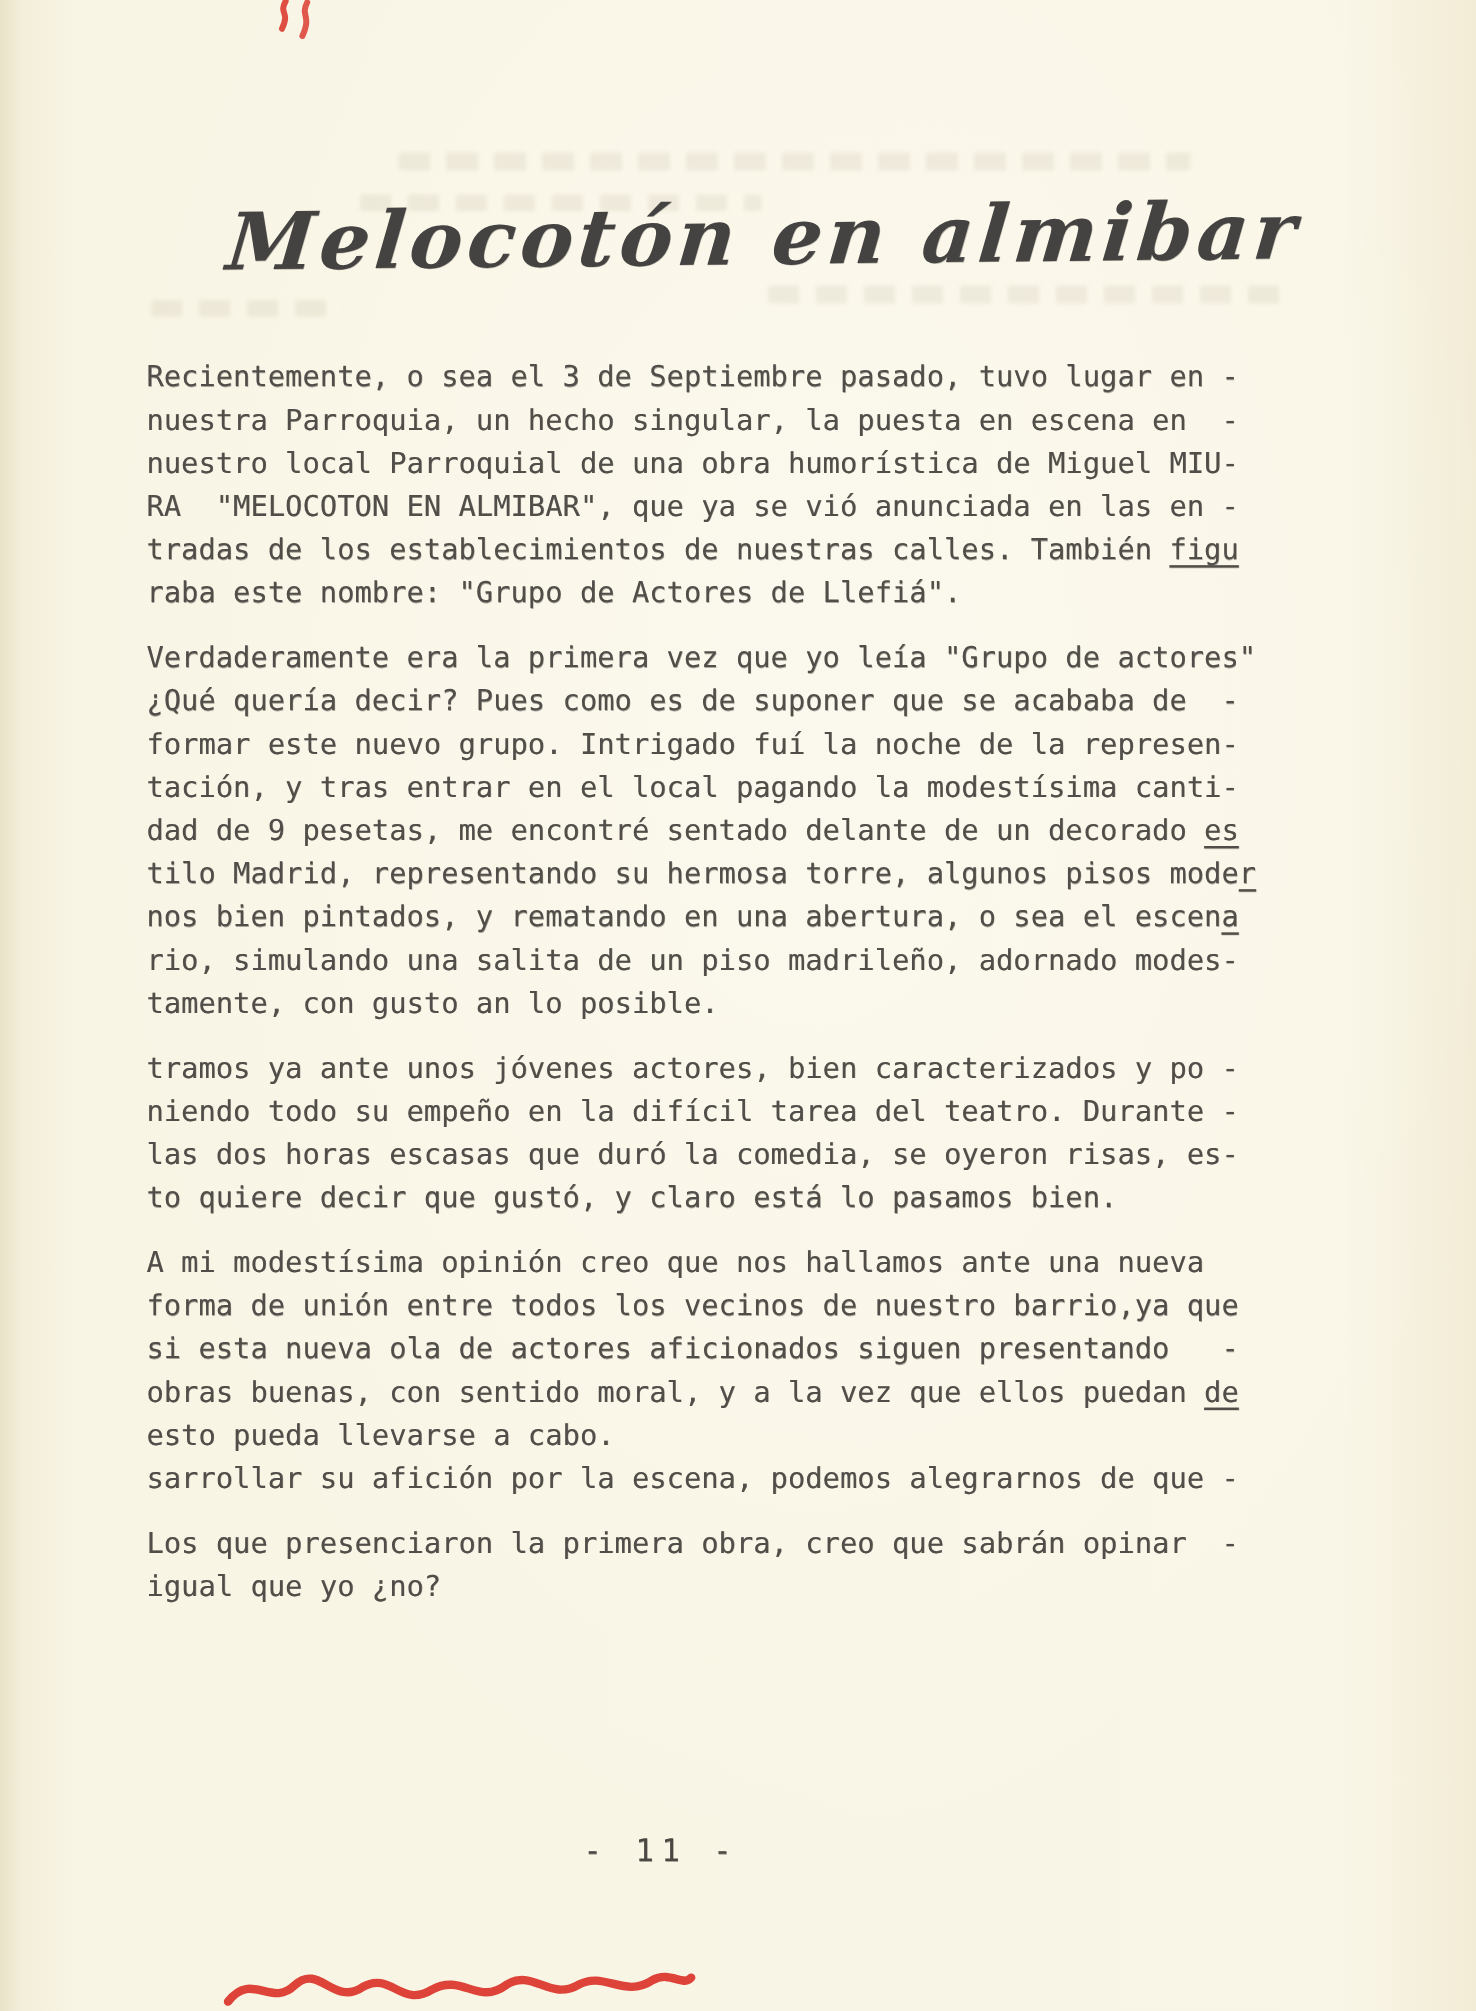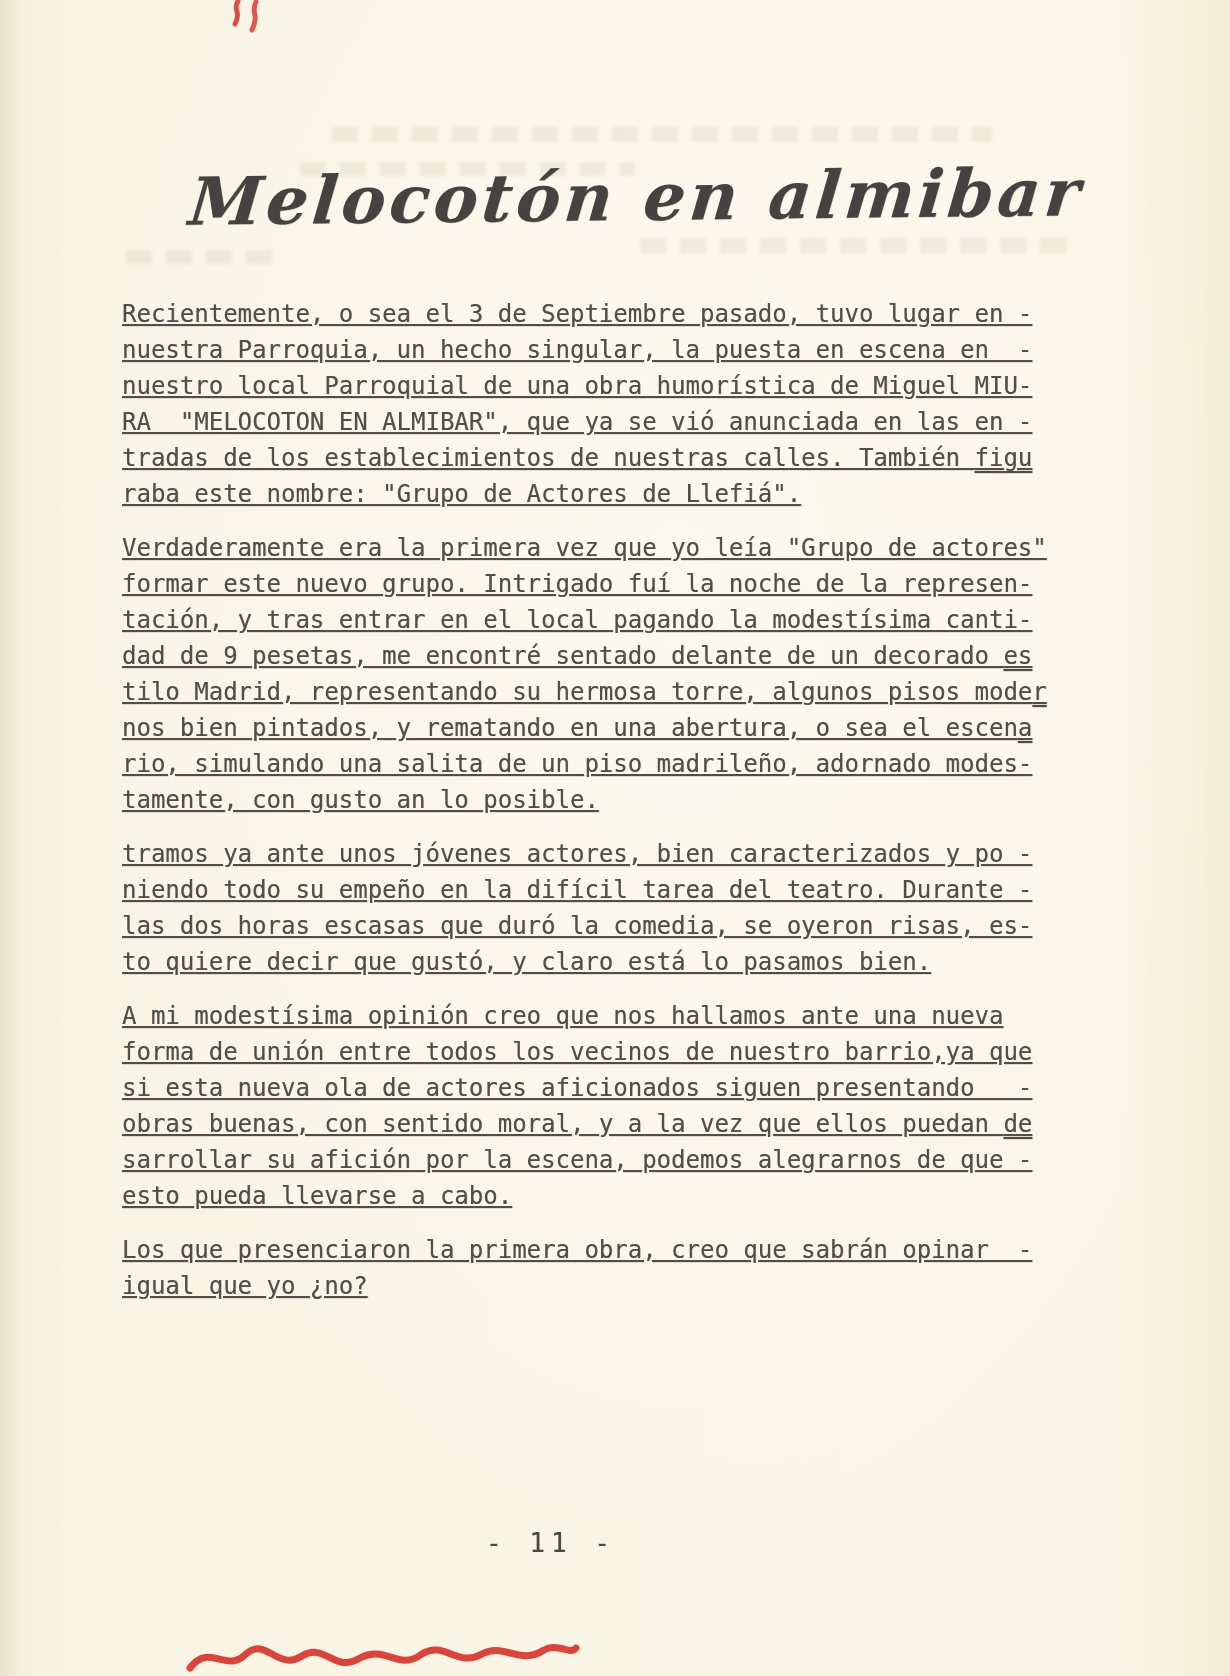--- a/index.html
+++ b/index.html
@@ -43,21 +43,21 @@
   .body-text{
     position:absolute;
     left:122px;top:296px;
     width:990px;
     font-size:24px;
     line-height:36px;
     color:#514e49;
     text-shadow:0.35px 0.35px 0 rgba(74,71,64,.45);
   }
   .para{margin:0 0 18px 0;}
-  .line{display:block;white-space:pre;text-decoration:underline;}
+  .line{display:block;white-space:pre;}
   .u{text-decoration:underline;text-decoration-thickness:2px;text-underline-offset:5px;margin-top:29px;}
   .page-number{
     position:absolute;
     left:486px;top:1528px;
     font-size:26px;
     letter-spacing:6px;
     color:#4b4843;
     text-shadow:0.35px 0.35px 0 rgba(74,71,64,.45);
   }
   .redmark{position:absolute;pointer-events:none;}
@@ -86,41 +86,42 @@
       <p class="para">
         <span class="line"><span>Recientemente, o sea el 3 de Septiembre pasado, tuvo lugar en -</span></span>
         <span class="line"><span>nuestra Parroquia, un hecho singular, la puesta en escena en  -</span></span>
         <span class="line"><span>nuestro local Parroquial de una obra humorística de Miguel MIU-</span></span>
         <span class="line"><span>RA  "MELOCOTON EN ALMIBAR", que ya se vió anunciada en las en -</span></span>
         <span class="line"><span>tradas de los establecimientos de nuestras calles. También </span><span class="u">figu</span></span>
         <span class="line"><span>raba este nombre: "Grupo de Actores de Llefiá".</span></span>
       </p>
       <p class="para">
         <span class="line"><span>Verdaderamente era la primera vez que yo leía "Grupo de actores"</span></span>
+        <span class="line"><span>¿Qué quería decir? Pues como es de suponer que se acababa de  -</span></span>
         <span class="line"><span>formar este nuevo grupo. Intrigado fuí la noche de la represen-</span></span>
         <span class="line"><span>tación, y tras entrar en el local pagando la modestísima canti-</span></span>
         <span class="line"><span>dad de 9 pesetas, me encontré sentado delante de un decorado </span><span class="u">es</span></span>
         <span class="line"><span>tilo Madrid, representando su hermosa torre, algunos pisos mode</span><span class="u">r</span></span>
         <span class="line"><span>nos bien pintados, y rematando en una abertura, o sea el escen</span><span class="u">a</span></span>
         <span class="line"><span>rio, simulando una salita de un piso madrileño, adornado modes-</span></span>
         <span class="line"><span>tamente, con gusto an lo posible.</span></span>
       </p>
       <p class="para">
         <span class="line"><span>tramos ya ante unos jóvenes actores, bien caracterizados y po -</span></span>
         <span class="line"><span>niendo todo su empeño en la difícil tarea del teatro. Durante -</span></span>
         <span class="line"><span>las dos horas escasas que duró la comedia, se oyeron risas, es-</span></span>
         <span class="line"><span>to quiere decir que gustó, y claro está lo pasamos bien.</span></span>
       </p>
       <p class="para">
         <span class="line"><span>A mi modestísima opinión creo que nos hallamos ante una nueva</span></span>
         <span class="line"><span>forma de unión entre todos los vecinos de nuestro barrio,ya que</span></span>
         <span class="line"><span>si esta nueva ola de actores aficionados siguen presentando   -</span></span>
         <span class="line"><span>obras buenas, con sentido moral, y a la vez que ellos puedan </span><span class="u">de</span></span>
+        <span class="line"><span>esto pueda llevarse a cabo.</span></span>
         <span class="line"><span>sarrollar su afición por la escena, podemos alegrarnos de que -</span></span>
-        <span class="line"><span>esto pueda llevarse a cabo.</span></span>
       </p>
       <p class="para">
         <span class="line"><span>Los que presenciaron la primera obra, creo que sabrán opinar  -</span></span>
         <span class="line"><span>igual que yo ¿no?</span></span>
       </p>
     </div>
 
   <div class="page-number">- 11 -</div>
 </div>
 

